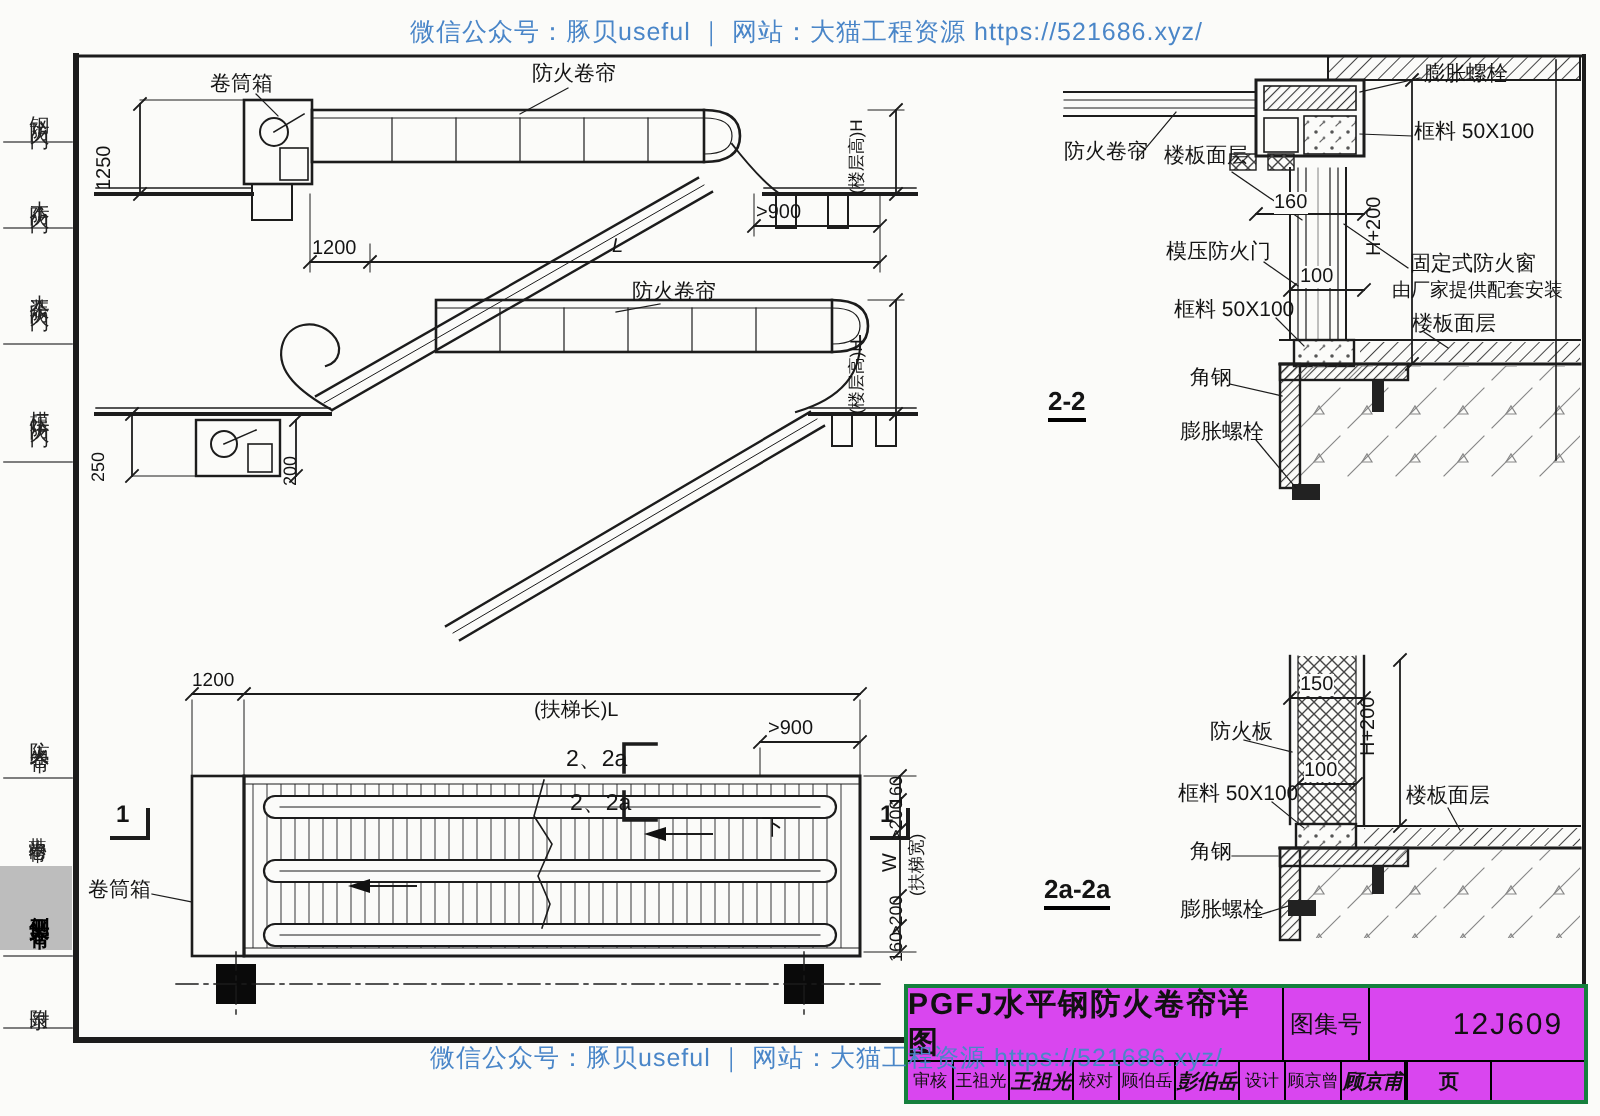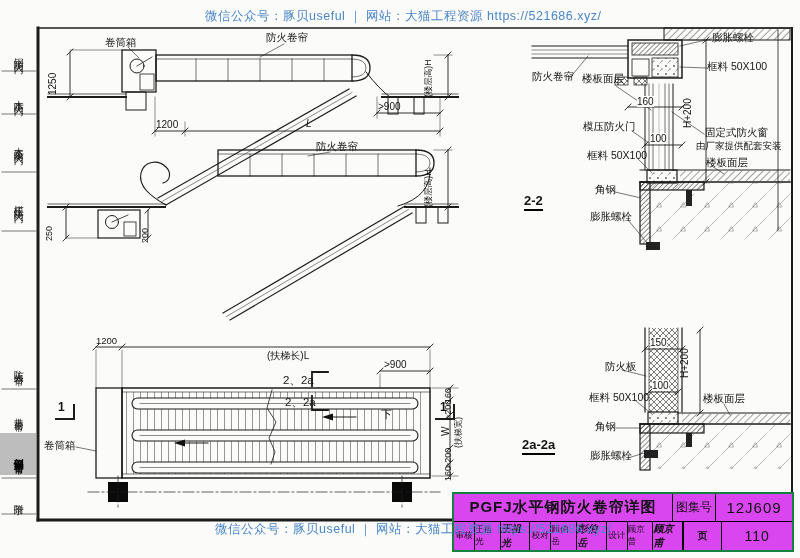--- a/index.html
+++ b/index.html
@@ -17,21 +17,21 @@
         transform:rotate(-90deg);transform-origin:left bottom;}
   .dim{font-size:10px;}
   .seclab{font-size:13px;font-weight:bold;border-bottom:2px solid #000;padding-bottom:1px;}
   .plan-title{position:absolute;left:150px;top:497px;z-index:2;font-size:16px;font-weight:bold;
         letter-spacing:1px;border-bottom:2.5px solid #000;padding:0 6px 3px 6px;}
   .tblock{position:absolute;left:452px;top:492px;width:338px;height:56px;border:2px solid #15803d;
         background:#d946ef;z-index:3;display:flex;flex-direction:column;}
   .tb-row1{display:flex;height:36px;border-bottom:1.5px solid #000;}
   .tb-title{flex:1;display:flex;align-items:center;justify-content:center;font-size:15px;font-weight:600;letter-spacing:1px;}
   .tb-atlas-label{width:42px;border-left:1.5px solid #000;display:flex;align-items:center;justify-content:center;font-size:12px;font-weight:normal;}
-  .tb-atlas-no{width:76px;border-left:1.5px solid #000;display:flex;align-items:center;justify-content:center;font-size:15px;letter-spacing:1px;}
+  .tb-atlas-no{width:76px;border-left:1.5px solid #000;display:flex;align-items:center;justify-content:center;font-size:15px;letter-spacing:1px;padding-left:31px;}
   .tb-row2{display:flex;flex:1;align-items:stretch;}
   .tb-cell{display:flex;align-items:center;justify-content:center;border-right:1px solid #000;overflow:hidden;}
   .tb-role{width:22px;font-size:8.5px;font-family:Liberation Serif, serif;}
   .tb-name{width:27px;font-size:8.5px;}
   .tb-sig{width:31px;font-size:10px;font-style:italic;font-weight:bold;font-family:"Liberation Serif","DejaVu Serif",serif;}
   .tb-pglabel{width:41px;font-size:10px;font-weight:bold;border-right:1.5px solid #000;border-left:0.5px solid #000;}
   .tb-pgno{width:76px;font-size:14px;border-right:none;letter-spacing:1px;}
 </style>
 </head>
 <body>
@@ -406,17 +406,16 @@
       <div class="tb-cell tb-role">审核</div>
       <div class="tb-cell tb-name">王祖光</div>
       <div class="tb-cell tb-sig">王祖光</div>
       <div class="tb-cell tb-role">校对</div>
       <div class="tb-cell tb-name">顾伯岳</div>
       <div class="tb-cell tb-sig">彭伯岳</div>
       <div class="tb-cell tb-role">设计</div>
       <div class="tb-cell tb-name">顾京曾</div>
       <div class="tb-cell tb-sig">顾京甫</div>
       <div class="tb-cell tb-pglabel">页</div>
-      <div class="tb-cell tb-pgno">110</div>
     </div>
   </div>
 
 </div>
 
 </body></html>

